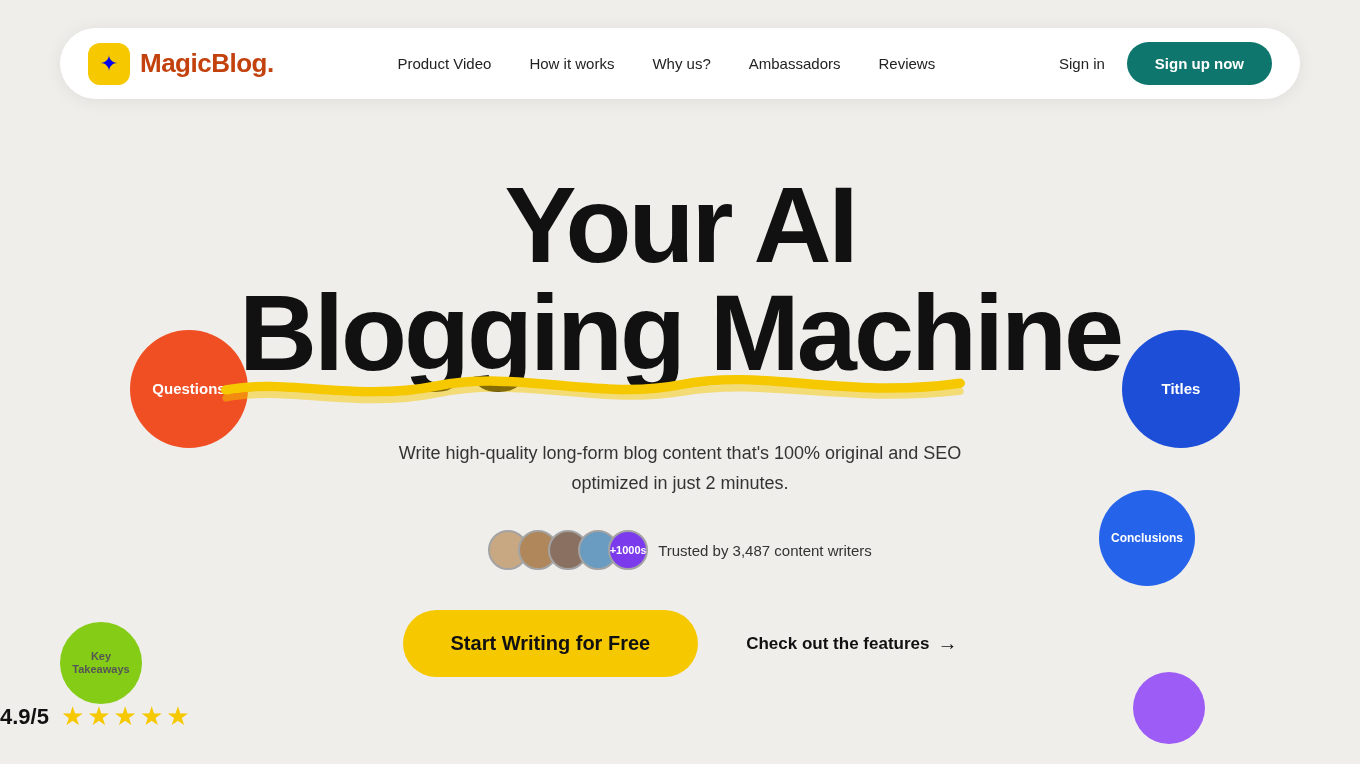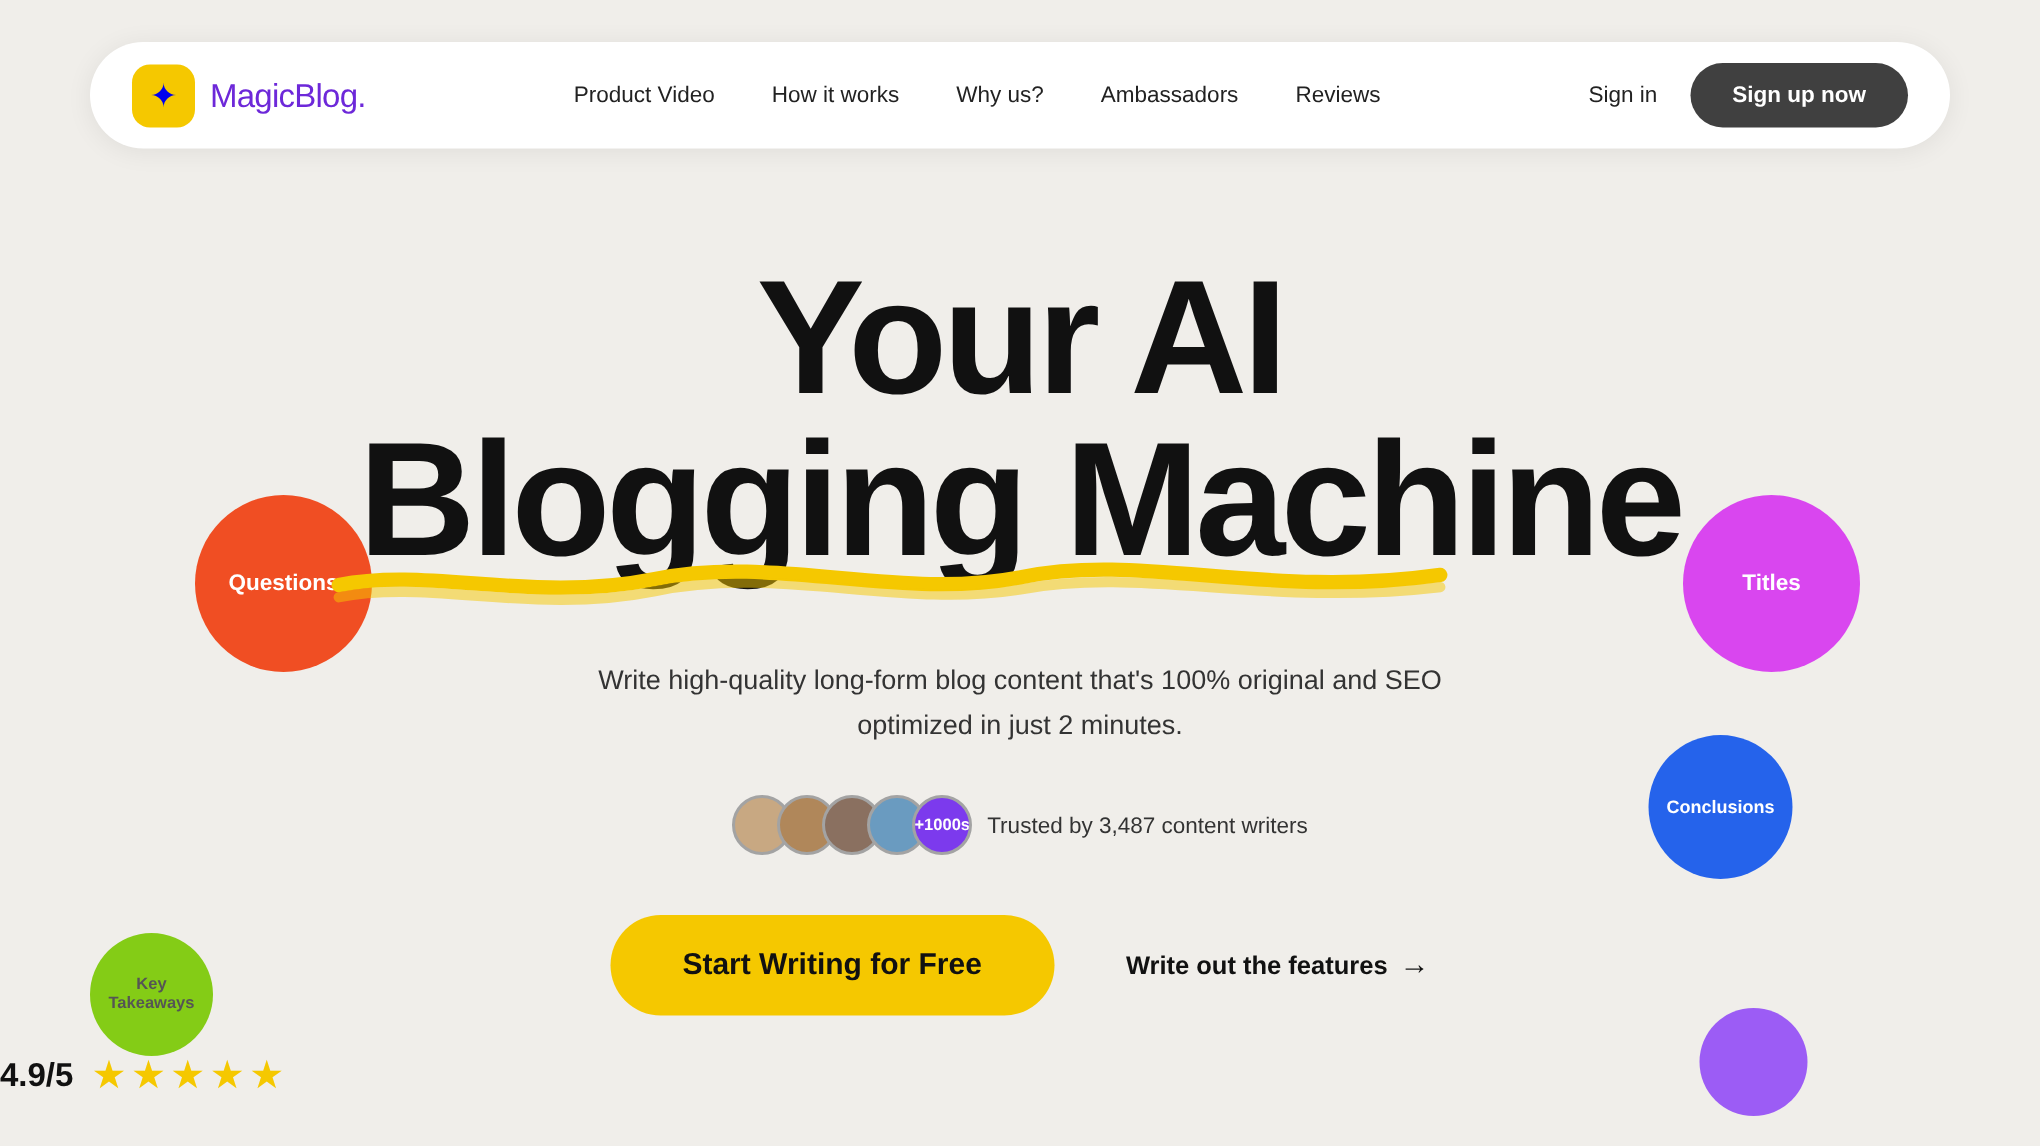--- a/index.html
+++ b/index.html
@@ -39,23 +39,23 @@
       height: 42px;
       background: #f5c800;
       border-radius: 12px;
       display: flex;
       align-items: center;
       justify-content: center;
       font-size: 22px;
     }
 
     .logo-text {
-      font-size: 22px;
-      font-weight: 400;
-      color: #6d28d9;
+      font-size: 26px;
+      font-weight: 700;
+      color: #c2410c;
       letter-spacing: -0.5px;
     }
 
     .nav-links {
       display: flex;
       align-items: center;
       gap: 38px;
       list-style: none;
     }
 
@@ -74,21 +74,21 @@
 
     .sign-in-link {
       font-size: 15px;
       font-weight: 500;
       color: #222;
       text-decoration: none;
       cursor: pointer;
     }
 
     .sign-up-btn {
-      background: #404040;
+      background: #0f766e;
       color: #fff;
       border: none;
       border-radius: 30px;
       padding: 13px 28px;
       font-size: 15px;
       font-weight: 600;
       cursor: pointer;
     }
 
     
@@ -256,21 +256,21 @@
       height: 118px;
       background: #f04e23;
       top: 330px;
       left: 130px;
       font-size: 15px;
     }
 
     .bubble-titles {
       width: 118px;
       height: 118px;
-      background: #d946ef;
+      background: #1d4ed8;
       top: 330px;
       right: 120px;
       font-size: 15px;
     }
 
     .bubble-conclusions {
       width: 96px;
       height: 96px;
       background: #2563eb;
       top: 490px;
@@ -365,21 +365,21 @@
       <div class="avatar avatar-4"></div>
       <div class="avatar avatar-plus">+1000s</div>
     </div>
     <span class="trusted-text">Trusted by 3,487 content writers</span>
   </div>
 
   
   <div class="cta-row">
     <a class="start-btn" href="#">Start Writing for Free</a>
     <a class="check-features-link" href="#">
-      <span>Write out the features</span>
+      <span>Check out the features</span>
       <span class="arrow-icon">→</span>
     </a>
   </div>
 
   
   <div class="rating-row">
     <span class="rating-score">4.9/5</span>
     <div class="stars">
       <span class="star">★</span>
       <span class="star">★</span>

